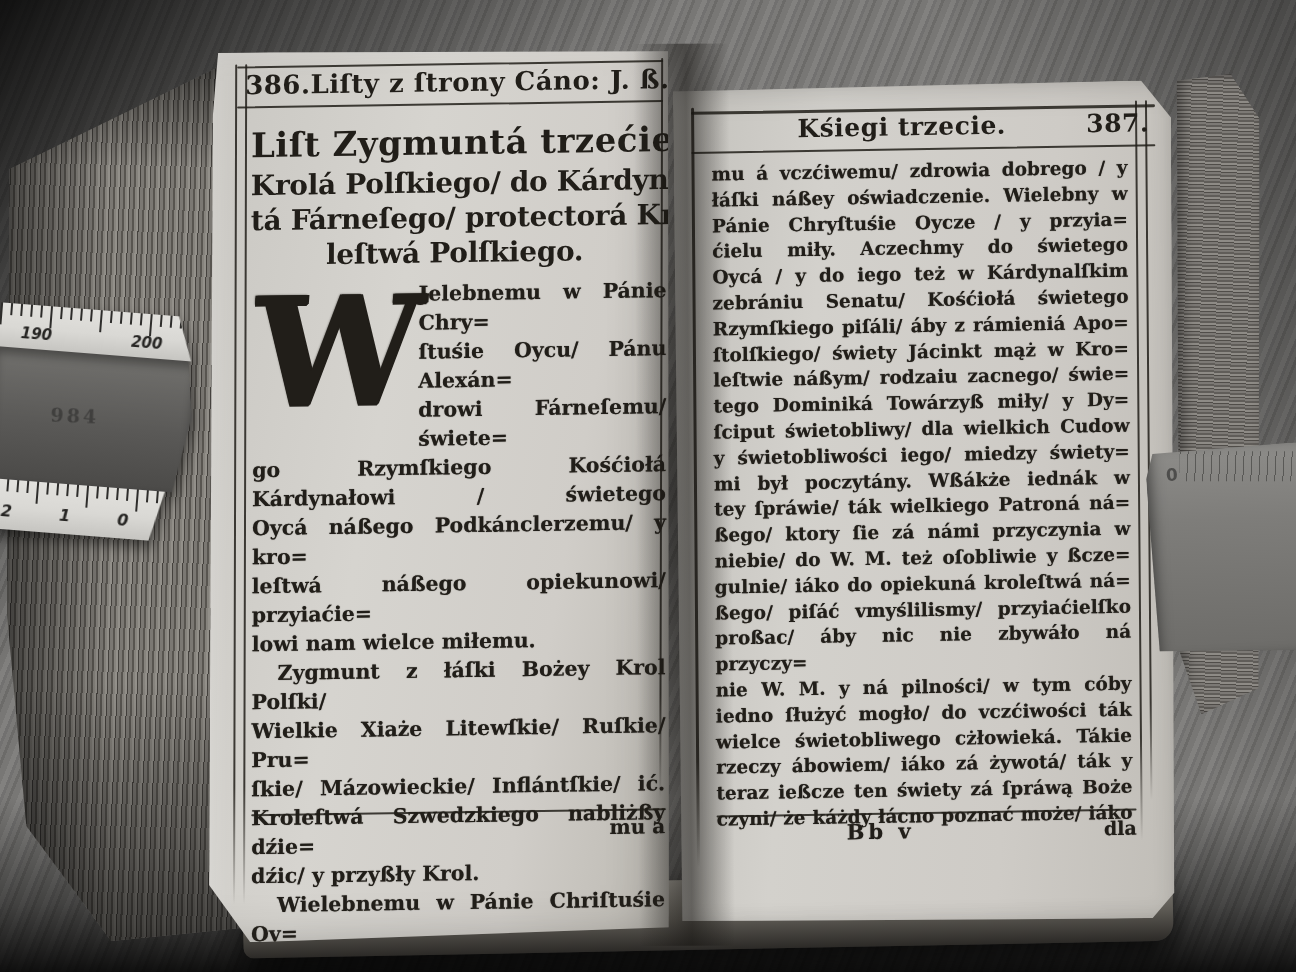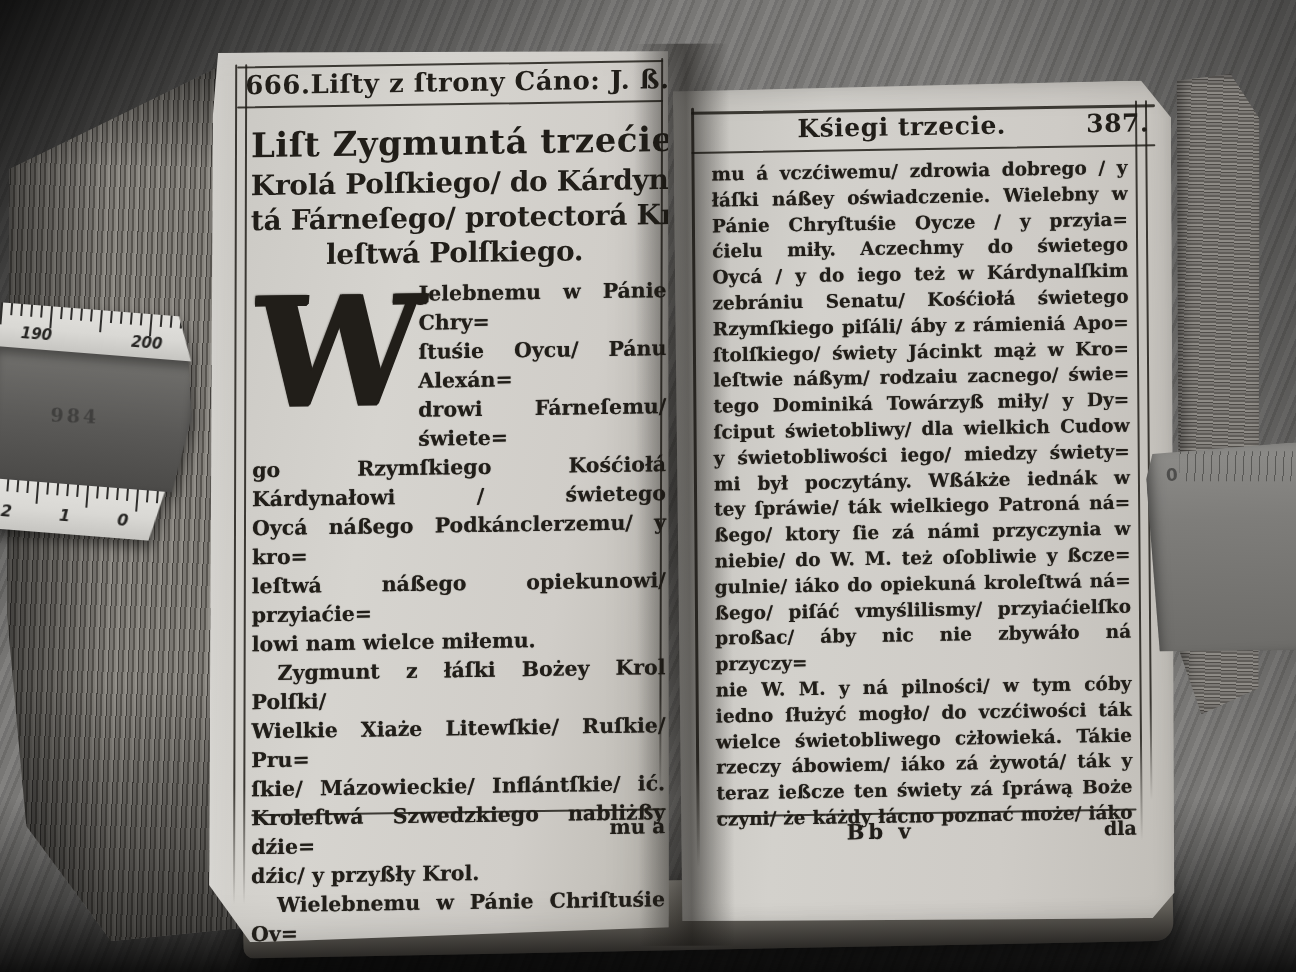--- a/index.html
+++ b/index.html
@@ -139,21 +139,21 @@
   <div class="table"></div>
 
   <div class="book">
     <div class="book-base"></div>
     <div class="edge-stack-left"></div>
     <div class="edge-stack-right"></div>
 
     <div class="page page-left">
       <div class="hrule" style="left:26px;right:8px;top:14px;"></div>
       <div class="phead" style="left:34px;right:12px;top:18px;">
-        <span>666.</span>
+        <span>386.</span>
         <span class="rtitle">Liſty z ſtrony Cáno: J. ß.</span>
       </div>
       <div class="hrule" style="left:26px;right:8px;top:54px;"></div>
       <div class="vrule" style="left:24px;top:12px;height:840px;"></div>
       <div class="vrule" style="left:34px;top:12px;height:840px;"></div>
       <div class="vrule" style="right:8px;top:12px;height:740px;"></div>
 
       <div class="lp-title">
           <div class="hline">Liſt Zygmuntá trzećiego</div>
           <div class="hline">Krolá Polſkiego/ do Kárdyná=</div>

